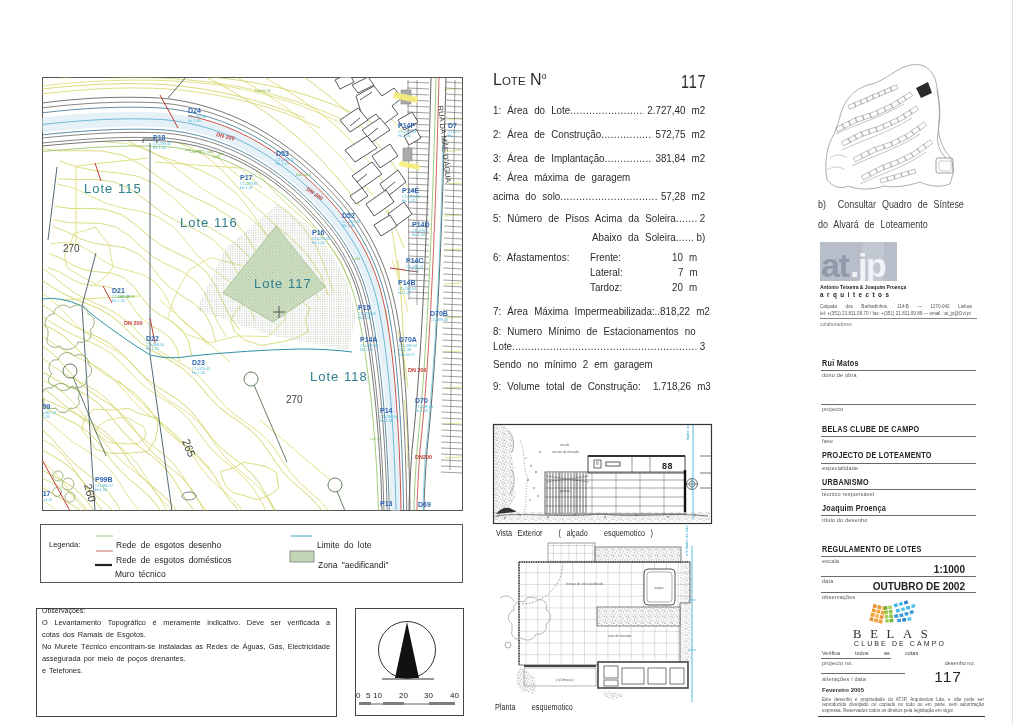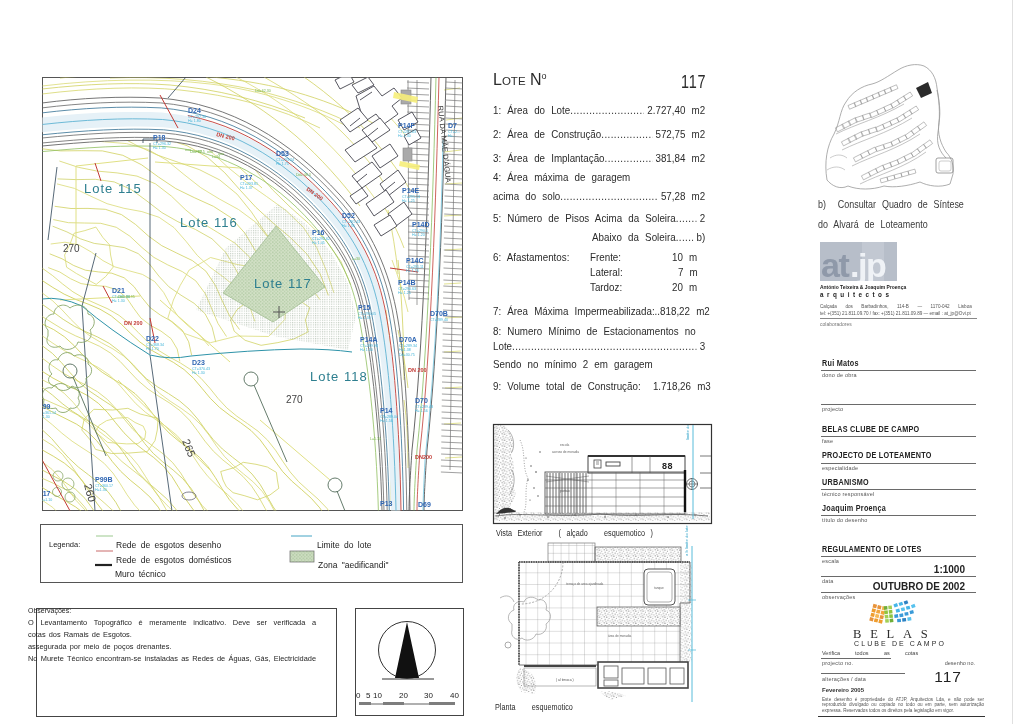--- a/index.html
+++ b/index.html
@@ -12,21 +12,21 @@
 .row .val{margin-left:4px;}
 .plain{position:absolute;font-size:11.5px;color:#2b2b2b;word-spacing:4px;white-space:nowrap;transform:scaleX(0.852);transform-origin:0 0;}
 
 .rline{position:absolute;left:821px;width:155px;border-top:1px solid #6a6a6a;height:0;}
 .rlab{position:absolute;left:822px;font-size:5.5px;color:#555;letter-spacing:0.2px;}
 .rbold{position:absolute;left:822px;font-size:8.5px;font-weight:bold;color:#222;letter-spacing:0.3px;white-space:nowrap;transform:scaleX(0.85);transform-origin:0 0;}
 .rright{position:absolute;right:59px;font-size:10px;font-weight:bold;color:#222;text-align:right;white-space:nowrap;}
 
 .ltxt{position:absolute;font-size:8.5px;color:#222;word-spacing:2px;white-space:nowrap;margin-top:8px;}
 #obsbox{position:absolute;left:36px;top:608px;width:299px;height:107px;border:1px solid #444;}
-#obstext{position:absolute;left:28px;top:605px;width:288px;font-size:7.4px;line-height:12.05px;color:#1d1d1d;word-spacing:1px;}
+#obstext{position:absolute;left:42px;top:605px;width:288px;font-size:7.4px;line-height:12.05px;color:#1d1d1d;word-spacing:1px;}
 </style></head>
 <body>
 <div id="page">
 
 <svg class="abs" style="left:0;top:0" width="1024" height="724" viewBox="0 0 1024 724">
 <defs>
 <pattern id="stip" width="2.3" height="2.3" patternUnits="userSpaceOnUse">
   <circle cx="0.6" cy="0.6" r="0.5" fill="#8da08d"></circle>
 </pattern>
 <pattern id="ghatch" width="3.4" height="3.4" patternUnits="userSpaceOnUse">
@@ -780,22 +780,23 @@
 <div class="ltxt" style="left:116px;top:547px;">Rede de esgotos domésticos</div>
 <div class="ltxt" style="left:115px;top:561px;">Muro técnico</div>
 <div class="ltxt" style="left:317px;top:532px;">Limite do lote</div>
 <div class="ltxt" style="left:318px;top:552px;">Zona "aedificandi"</div>
 
 <div id="obsbox"></div>
 <div id="obstext">
 <div style="font-size:7px;">Observações:</div>
 <div style="text-align-last:justify;">O Levantamento Topográfico é meramente indicativo. Deve ser verificada a</div>
 <div>cotas dos Ramais de Esgotos.</div>
+<div style="text-align-last:justify;">No Murete Técnico encontram-se instaladas as Redes de Águas, Gás, Electricidade</div>
 <div>assegurada por meio de poços drenantes.</div>
-<div style="text-align-last:justify;">No Murete Técnico encontram-se instaladas as Redes de Águas, Gás, Electricidade</div>
+<div>e Telefones.</div>
 </div>
 
 <div class="plain" style="left:818px;top:198px;font-size:10.5px;color:#3a3a3a;">b)&nbsp; Consultar Quadro de Síntese</div>
 <div class="plain" style="left:818px;top:218px;font-size:10.5px;color:#3a3a3a;">do Alvará de Loteamento</div>
 
 <div class="abs" style="left:820px;top:284px;font-size:5.4px;font-weight:bold;color:#222;transform:scaleX(0.92);transform-origin:0 0;white-space:nowrap;">António Teixeira &amp; Joaquim Proença</div>
 <div class="abs" style="left:820px;top:291px;font-size:6.3px;font-weight:bold;color:#222;letter-spacing:3.5px;">arquitectos</div>
 <div class="abs" style="left:820px;top:304px;font-size:4.6px;color:#555;white-space:nowrap;word-spacing:3px;">Calçada&nbsp; dos&nbsp; Barbadinhos,&nbsp; 114-B&nbsp; —&nbsp; 1170-042&nbsp; Lisboa</div>
 <div class="abs" style="left:820px;top:311px;font-size:4.6px;color:#555;white-space:nowrap;">tel: +(351) 21.811.09.70 / fax: +(351) 21.811.09.89 — email : at_jp@Ovi.pt</div>
 <div class="abs" style="left:820px;top:318px;width:157px;border-top:1px solid #888;"></div>

